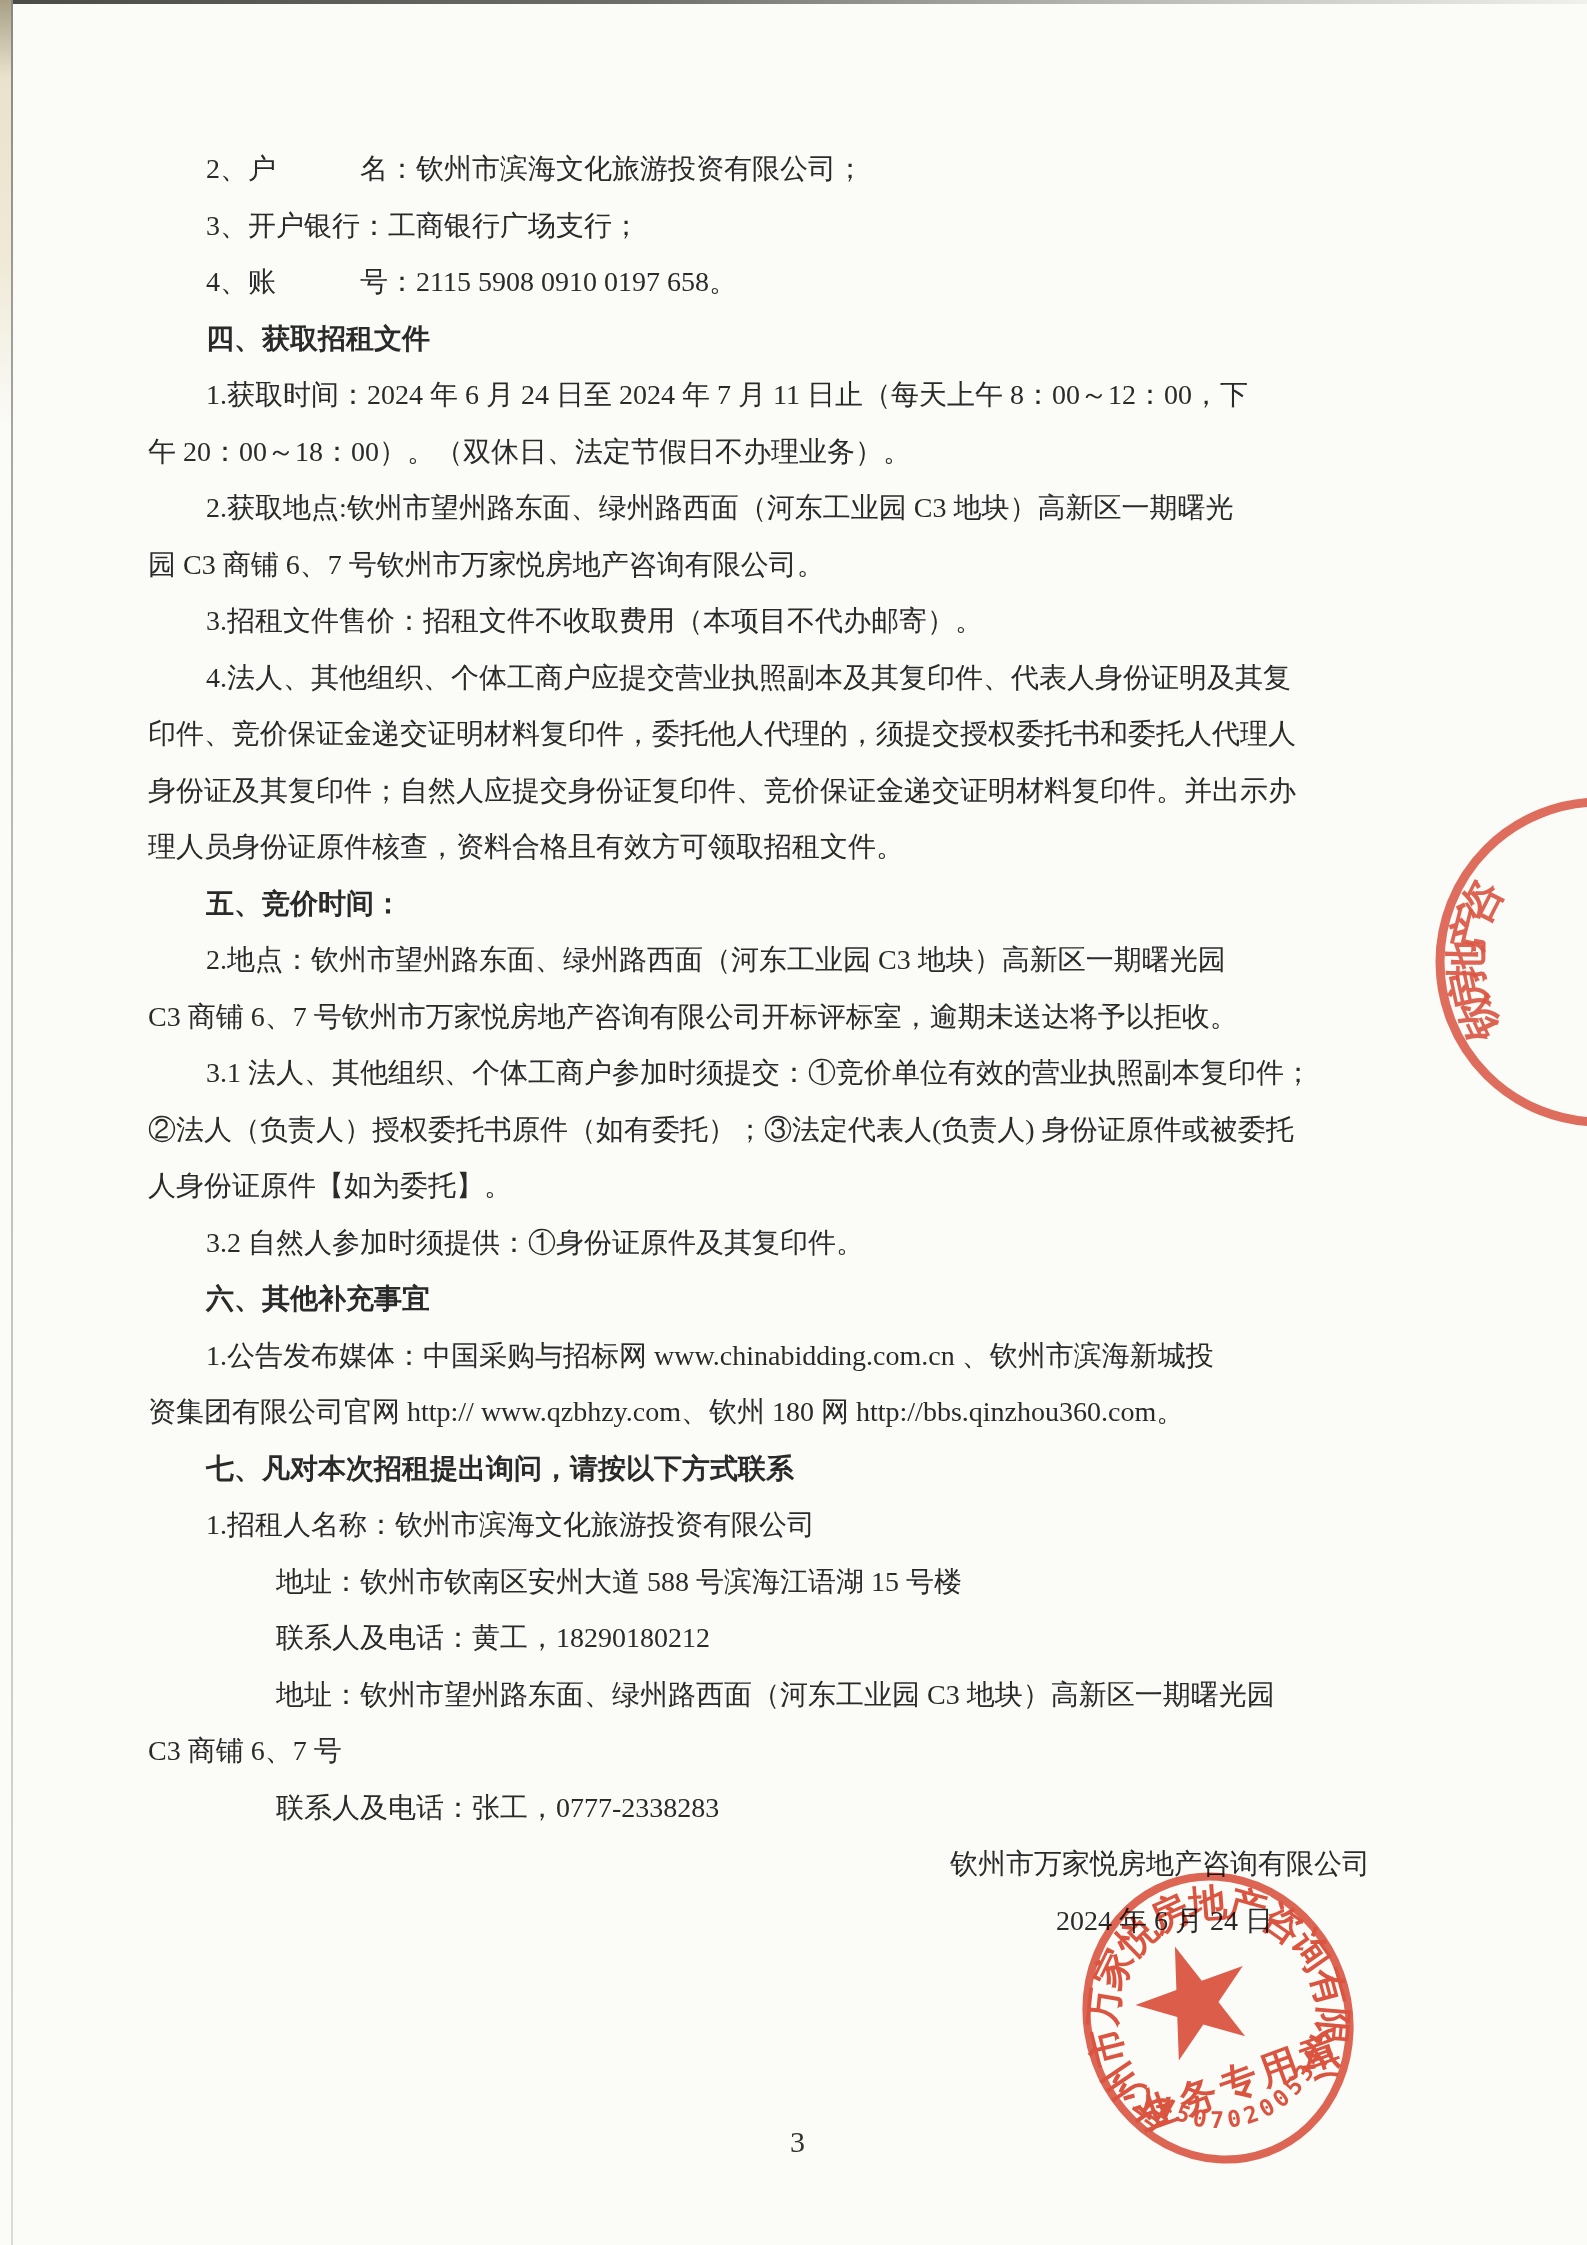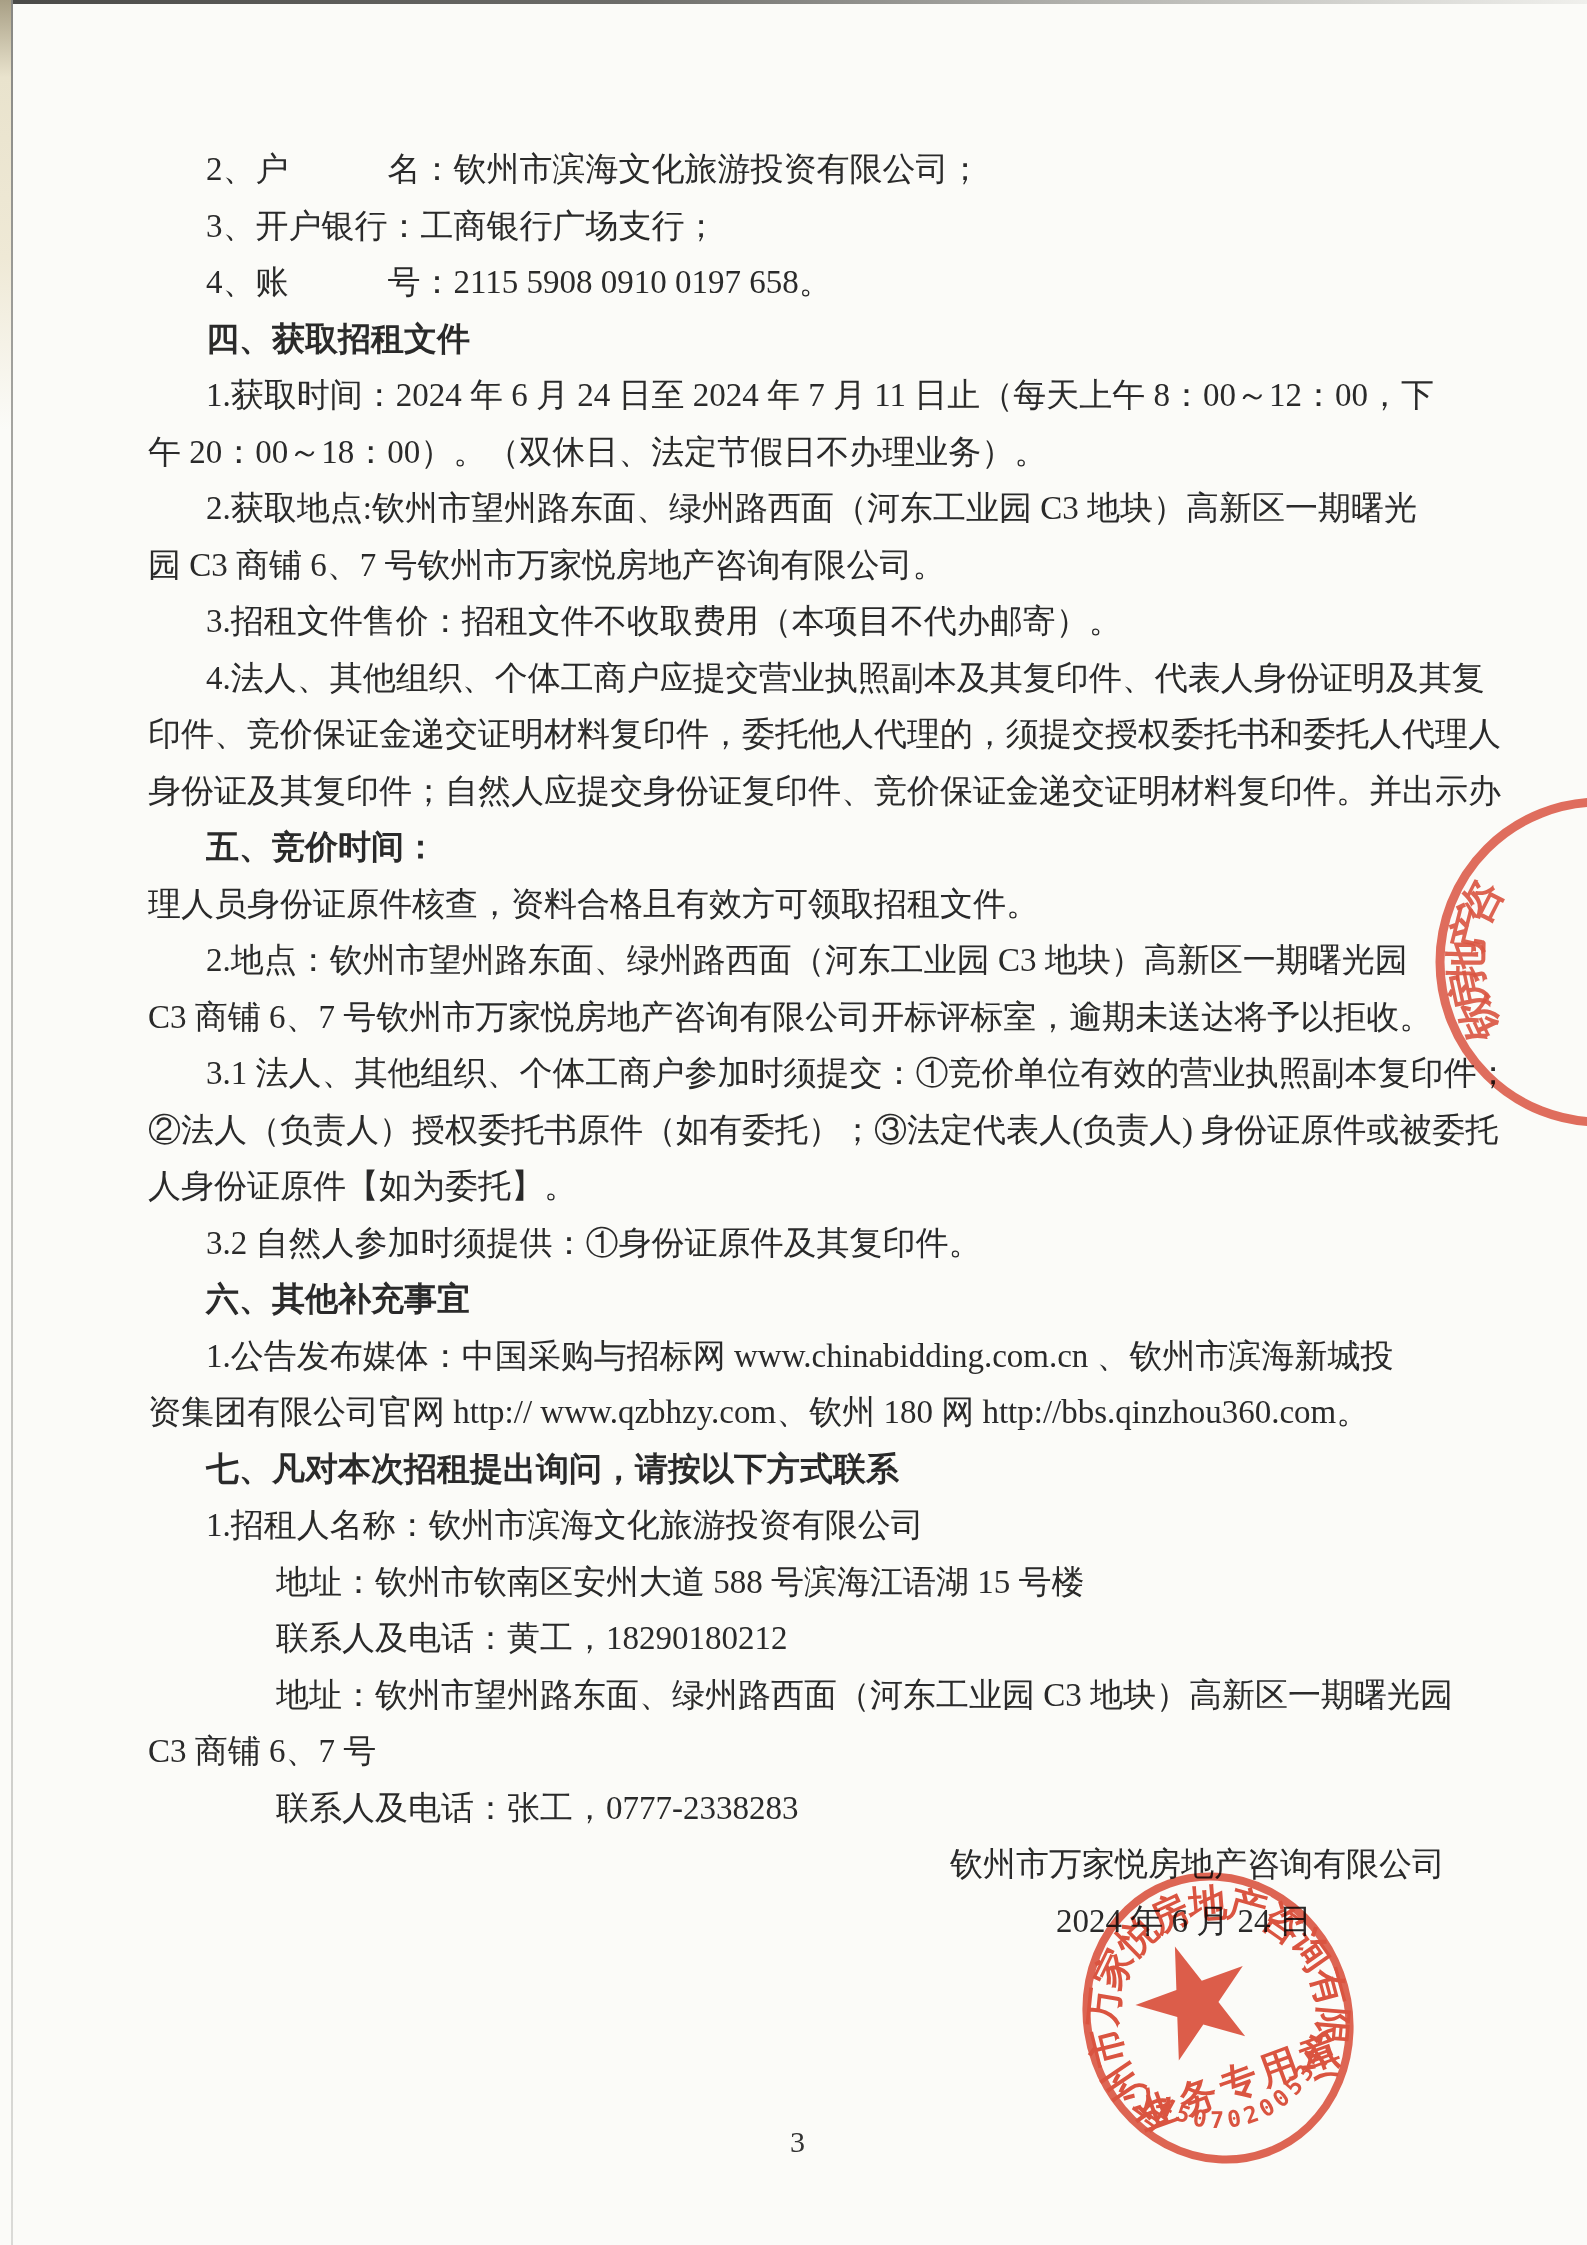--- a/index.html
+++ b/index.html
@@ -22,21 +22,21 @@
   .left-line{
     position:absolute;top:0;left:11px;width:2px;height:2245px;
     background:linear-gradient(180deg,#878783,#b5b5b1 30%,rgba(158,158,154,0.35));
   }
   
   .doc{
     position:absolute;left:148px;top:141px;width:1315px;
   }
   p.ln{
     margin:0;height:56.5px;line-height:56.5px;
-    font-size:33px;color:#2a2a2a;white-space:nowrap;
+    font-size:28px;color:#2a2a2a;white-space:nowrap;
   }
   .ind2{padding-left:58px;}
   .ind4{padding-left:128px;}
   .head{font-family:"Liberation Sans",sans-serif;font-weight:700;color:#222;}
   .sig{padding-left:802px;}
   .sig2{padding-left:908px;}
   .pagenum{
     position:absolute;left:790px;top:2122px;
     font-size:30px;color:#333;line-height:40px;
     font-family:"Liberation Serif",serif;
@@ -74,22 +74,22 @@
     <p class="ln ind2">4、账　　　号：2115 5908 0910 0197 658。</p>
     <p class="ln ind2 head">四、获取招租文件</p>
     <p class="ln ind2">1.获取时间：2024 年 6 月 24 日至 2024 年 7 月 11 日止（每天上午 8：00～12：00，下</p>
     <p class="ln">午 20：00～18：00）。（双休日、法定节假日不办理业务）。</p>
     <p class="ln ind2">2.获取地点:钦州市望州路东面、绿州路西面（河东工业园 C3 地块）高新区一期曙光</p>
     <p class="ln">园 C3 商铺 6、7 号钦州市万家悦房地产咨询有限公司。</p>
     <p class="ln ind2">3.招租文件售价：招租文件不收取费用（本项目不代办邮寄）。</p>
     <p class="ln ind2">4.法人、其他组织、个体工商户应提交营业执照副本及其复印件、代表人身份证明及其复</p>
     <p class="ln">印件、竞价保证金递交证明材料复印件，委托他人代理的，须提交授权委托书和委托人代理人</p>
     <p class="ln">身份证及其复印件；自然人应提交身份证复印件、竞价保证金递交证明材料复印件。并出示办</p>
+    <p class="ln">理人员身份证原件核查，资料合格且有效方可领取招租文件。</p>
     <p class="ln ind2 head">五、竞价时间：</p>
-    <p class="ln">理人员身份证原件核查，资料合格且有效方可领取招租文件。</p>
     <p class="ln ind2">2.地点：钦州市望州路东面、绿州路西面（河东工业园 C3 地块）高新区一期曙光园</p>
     <p class="ln">C3 商铺 6、7 号钦州市万家悦房地产咨询有限公司开标评标室，逾期未送达将予以拒收。</p>
     <p class="ln ind2">3.1 法人、其他组织、个体工商户参加时须提交：①竞价单位有效的营业执照副本复印件；</p>
     <p class="ln">②法人（负责人）授权委托书原件（如有委托）；③法定代表人(负责人) 身份证原件或被委托</p>
     <p class="ln">人身份证原件【如为委托】。</p>
     <p class="ln ind2">3.2 自然人参加时须提供：①身份证原件及其复印件。</p>
     <p class="ln ind2 head">六、其他补充事宜</p>
     <p class="ln ind2">1.公告发布媒体：中国采购与招标网 www.chinabidding.com.cn 、钦州市滨海新城投</p>
     <p class="ln">资集团有限公司官网 http:// www.qzbhzy.com、钦州 180 网 http://bbs.qinzhou360.com。</p>
     <p class="ln ind2 head">七、凡对本次招租提出询问，请按以下方式联系</p>

